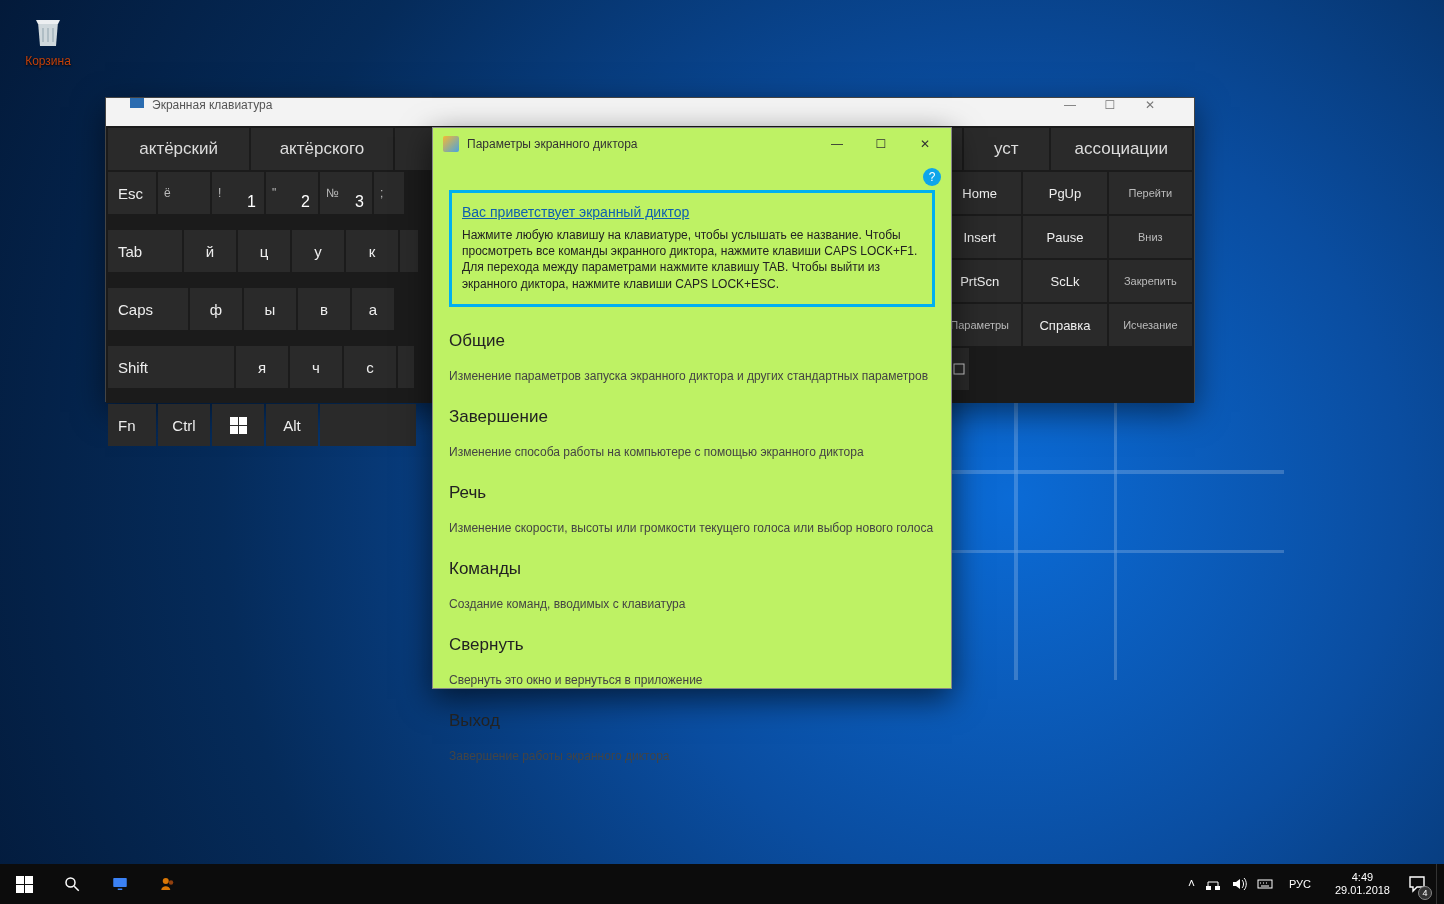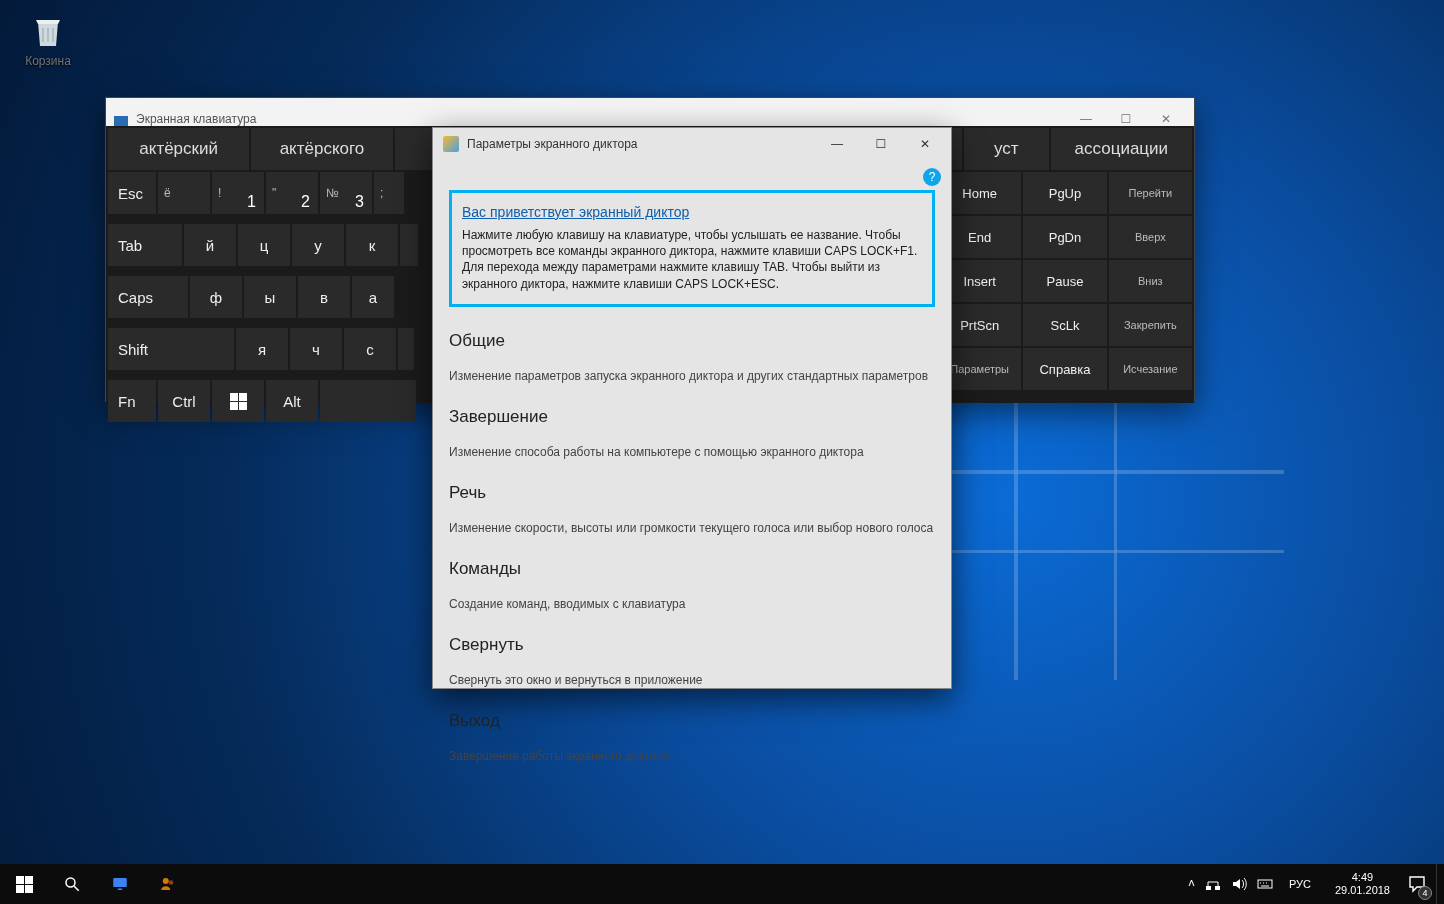--- a/index.html
+++ b/index.html
@@ -11,56 +11,56 @@
 }
 
 .bg-logo { position:absolute; right:160px; top:300px; width:520px; height:380px; opacity:0.35; }
 .bg-logo span { position:absolute; background:rgba(255,255,255,0.55); }
 .bg-logo .v1{left:250px;top:0;width:4px;height:380px;}
 .bg-logo .v2{left:350px;top:0;width:3px;height:380px;}
 .bg-logo .h1{left:0;top:170px;width:520px;height:4px;}
 .bg-logo .h2{left:0;top:250px;width:520px;height:3px;}
 
 
-.desktop-icon { position:absolute; left:12px; top:10px; width:72px; text-align:center; font-size:12px; color:#737373; text-shadow:0 1px 2px #000; cursor:pointer;}
+.desktop-icon { position:absolute; left:12px; top:10px; width:72px; text-align:center; font-size:12px; color:#c2410c; text-shadow:0 1px 2px #000; cursor:pointer;}
 .desktop-icon .bin { width:40px; height:40px; margin:0 auto 4px; }
 .desktop-icon .bin svg{width:40px;height:40px;}
 
 
 .osk {
   position:absolute; left:105px; top:97px; width:1090px; height:305px;
   background:#1b1b1b; border:1px solid #444;
   box-shadow:0 10px 30px rgba(0,0,0,0.5);
 }
-.osk-titlebar { height:28px; background:#f3f3f3; color:#555; display:flex; align-items:flex-end; padding:0 8px; font-size:12px; }
+.osk-titlebar { height:28px; background:#f3f3f3; color:#555; display:flex; align-items:flex-start; padding:0 24px; font-size:12px; }
 .osk-titlebar .title{flex:1;}
 .osk-titlebar .ctl{width:40px;text-align:center;color:#777;cursor:pointer;}
 .osk-icon{width:14px;height:10px;background:#2b6cb0;margin-right:8px;display:inline-block;}
 
 .osk-body{position:relative;height:277px;background:#1b1b1b;}
 .suggest-row{display:flex;gap:2px;padding:2px;align-items:flex-end;}
 .suggest{flex:1;height:42px;background:#2a2a2a;color:#ddd;display:flex;align-items:center;justify-content:center;font-size:17px;cursor:pointer;}
 .key-area{position:absolute;left:2px;right:2px;top:46px;bottom:2px;}
-.krow{display:flex;gap:2px;height:42px;margin-bottom:10px;}
+.krow{display:flex;gap:2px;height:42px;margin-bottom:16px;}
 .key{background:#2a2a2a;color:#eee;display:flex;align-items:center;justify-content:center;font-size:15px;cursor:pointer;position:relative;}
 .key .tl{position:absolute;top:3px;left:6px;font-size:12px;color:#bbb;}
 .key .br{position:absolute;bottom:3px;right:8px;font-size:16px;color:#fff;}
 .key.num{justify-content:flex-start;}
 .key.num span.tl{position:static;margin-left:6px;}
 .key.left{justify-content:flex-start;padding-left:10px;}
 
 .side-keys{position:absolute;right:2px;top:46px;width:254px;}
 .srow{display:flex;gap:2px;height:42px;margin-bottom:2px;}
 .skey{flex:1;background:#2a2a2a;color:#eee;display:flex;align-items:center;justify-content:center;font-size:13px;cursor:pointer;}
 .skey.sm{font-size:11px;color:#bbb;}
 
 
 .narr {
   position:absolute; left:432px; top:127px; width:520px; height:562px;
-  background:#e5e5e5; color:#222; box-shadow:0 10px 30px rgba(0,0,0,0.6);
+  background:#bef264; color:#222; box-shadow:0 10px 30px rgba(0,0,0,0.6);
   border:1px solid #888;
 }
 .narr-titlebar{height:32px;display:flex;align-items:center;padding:0 4px 0 10px;font-size:12px;color:#333;}
 .narr-titlebar .nt-icon{width:16px;height:16px;margin-right:8px;background:linear-gradient(135deg,#f7b733,#4aa3df);border-radius:2px;}
 .narr-titlebar .nt-title{flex:1;}
 .narr-titlebar .nctl{width:44px;height:28px;display:flex;align-items:center;justify-content:center;color:#333;cursor:pointer;font-size:12px;}
 
 .narr-help{position:absolute;right:10px;top:40px;width:18px;height:18px;border-radius:50%;background:#0ea5e9;color:#fff;font-size:12px;display:flex;align-items:center;justify-content:center;cursor:pointer;}
 
 .narr-content{padding:0 16px 16px 16px;}
@@ -196,25 +196,20 @@
         </svg>
       </div>
 
     <div class="side-keys">
       <div class="srow">
         <div class="skey">Home</div>
         <div class="skey">PgUp</div>
         <div class="skey sm">Перейти</div>
       </div>
       <div class="srow">
-        <div class="skey">End</div>
-        <div class="skey">PgDn</div>
-        <div class="skey sm">Вверх</div>
-      </div>
-      <div class="srow">
         <div class="skey">Insert</div>
         <div class="skey">Pause</div>
         <div class="skey sm">Вниз</div>
       </div>
       <div class="srow">
         <div class="skey">PrtScn</div>
         <div class="skey">ScLk</div>
         <div class="skey sm">Закрепить</div>
       </div>
       <div class="srow">

